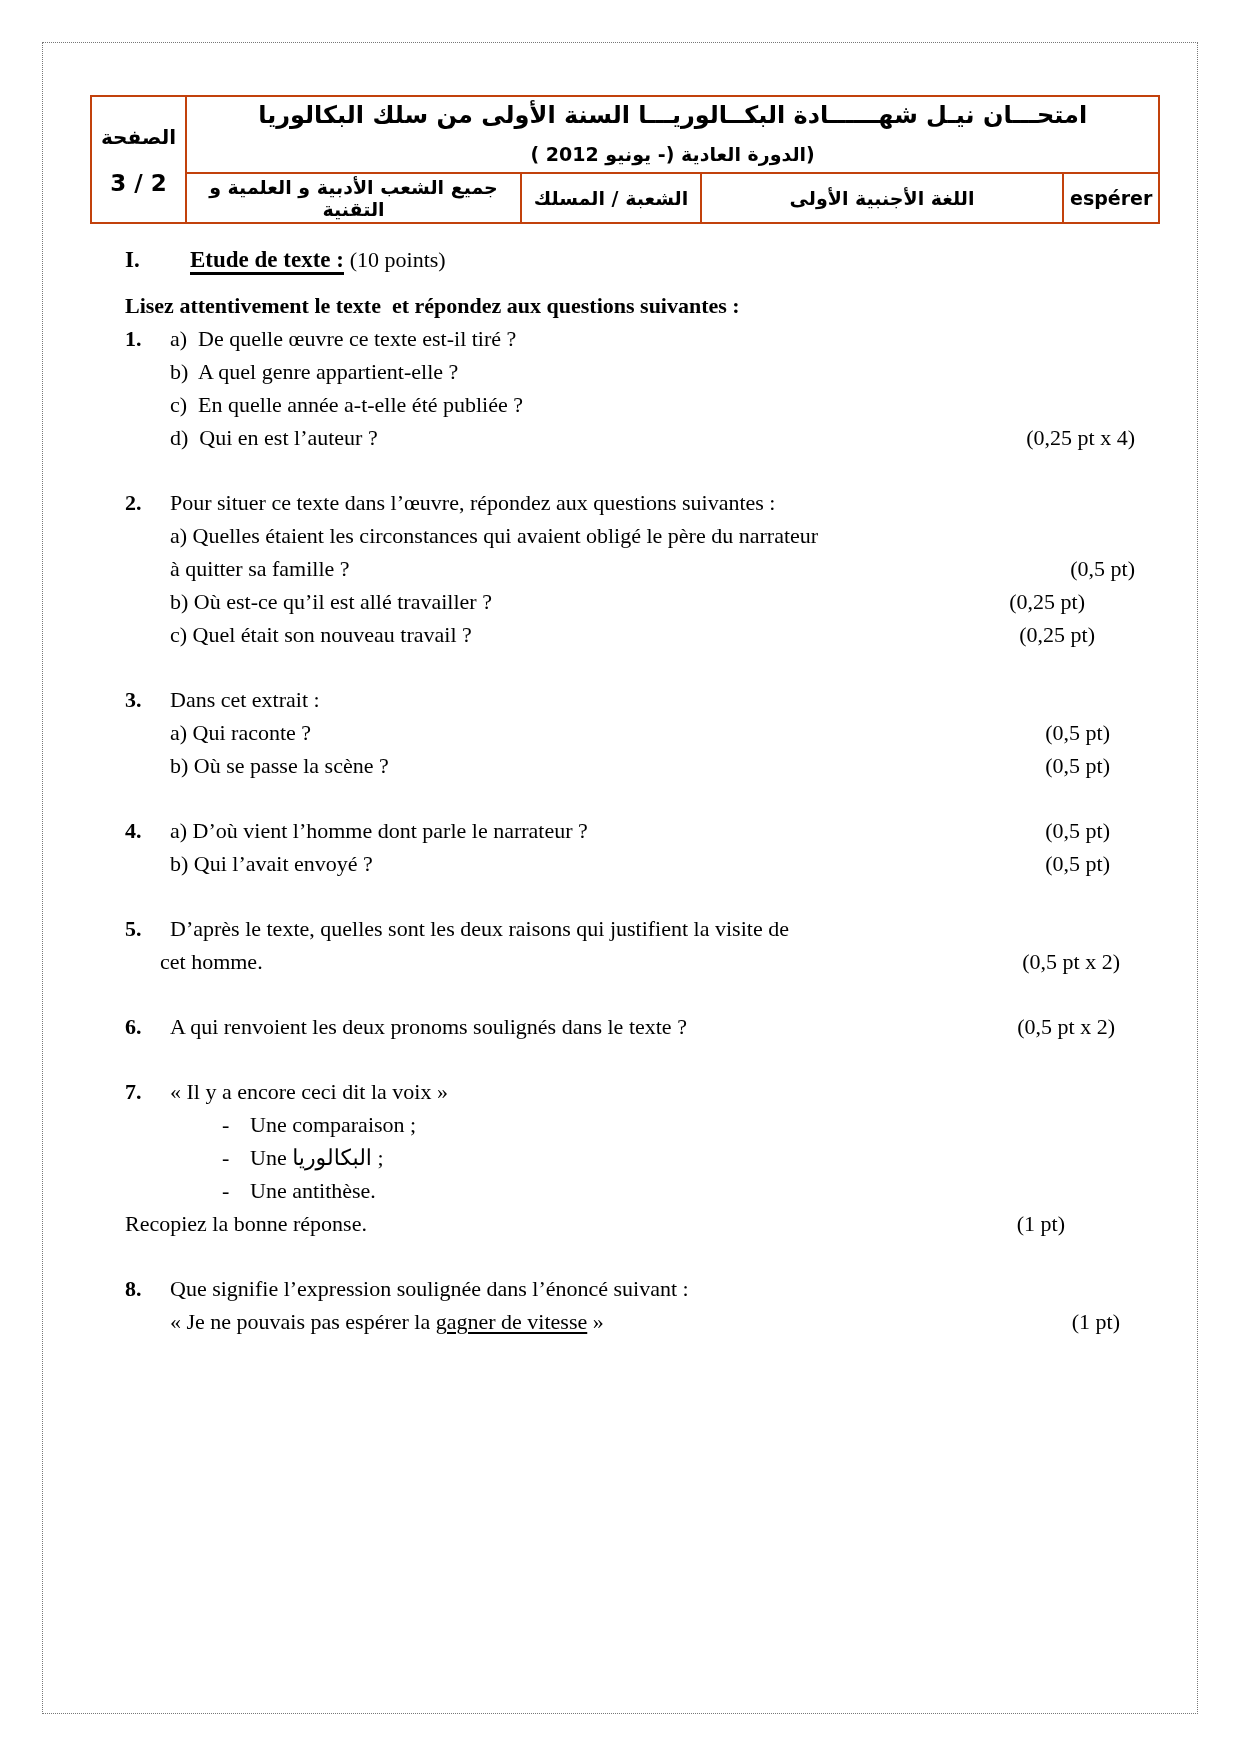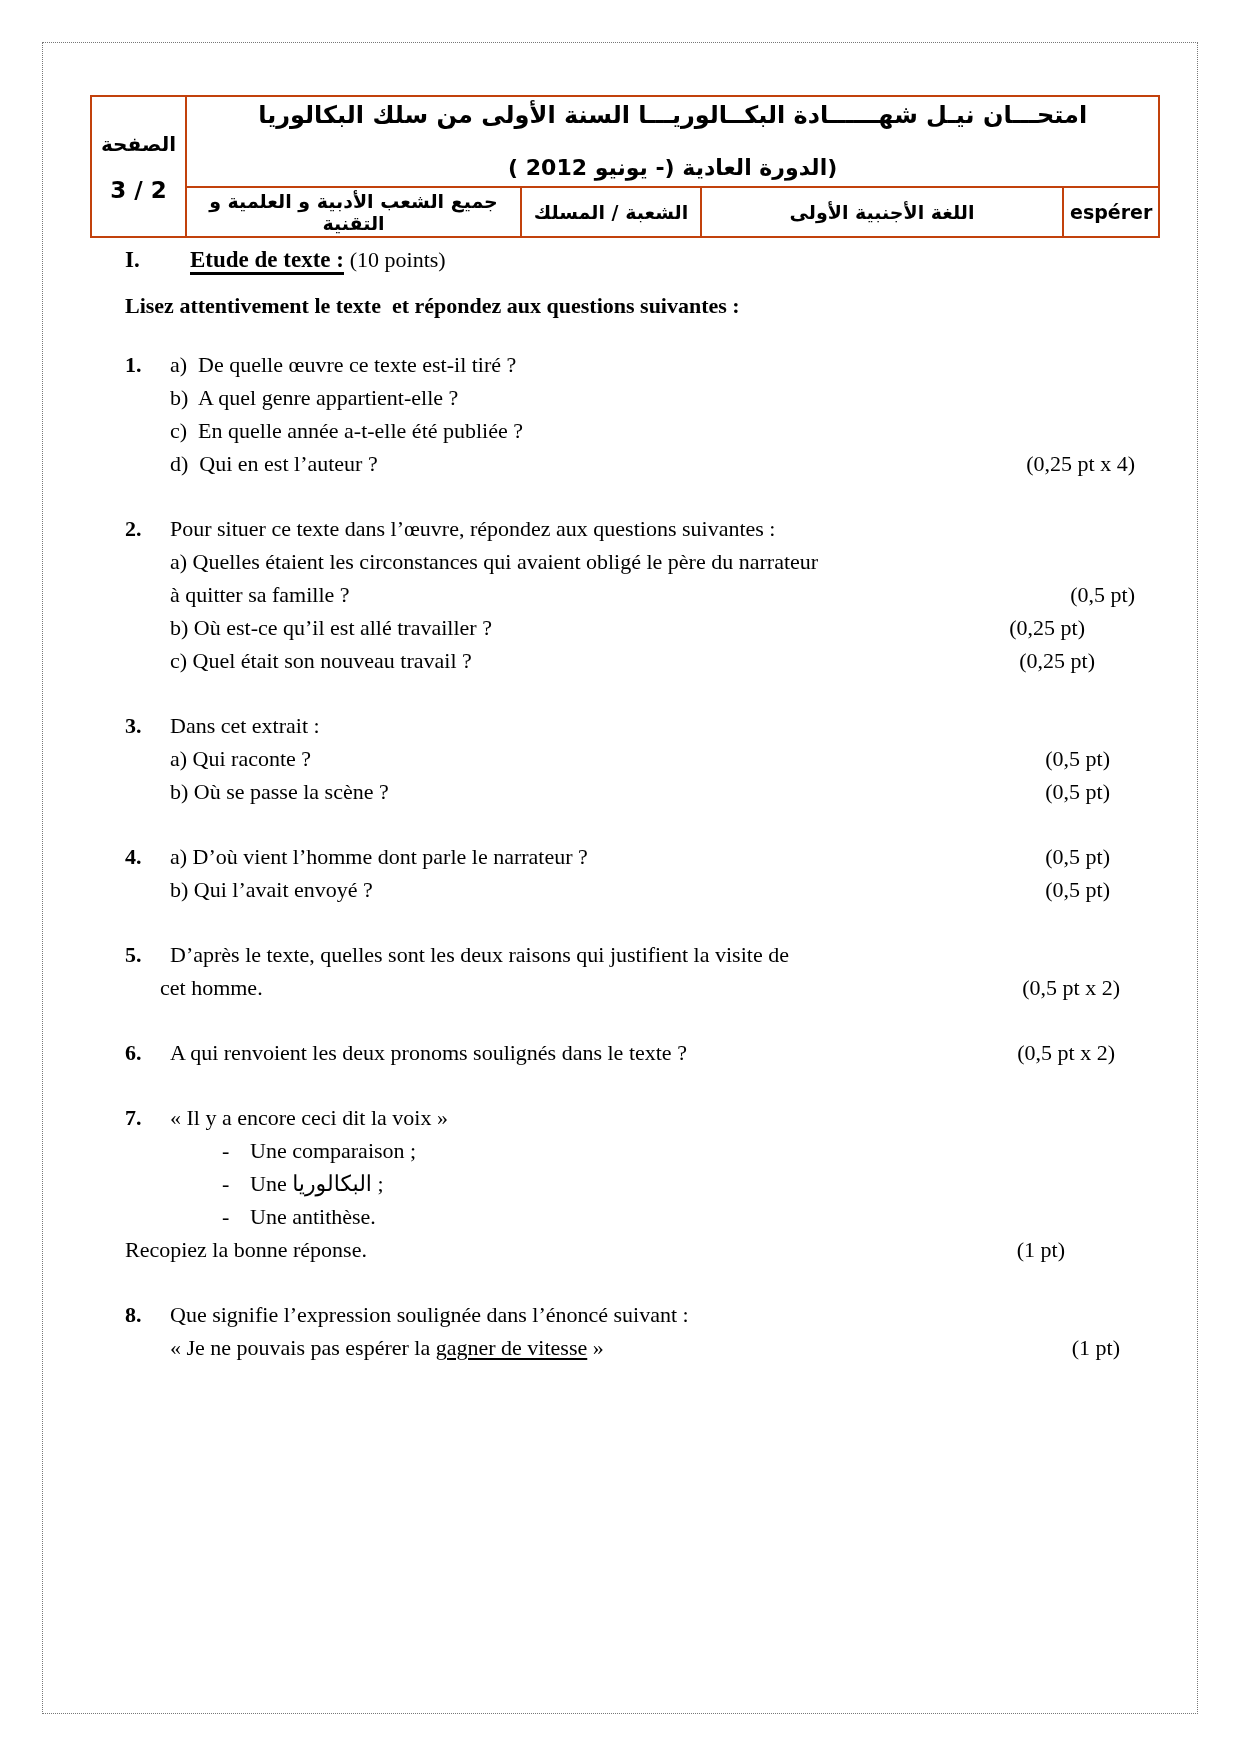--- a/index.html
+++ b/index.html
@@ -17,34 +17,34 @@
   
   table.header-table {
     position:absolute; left:90px; top:95px;
     border-collapse:collapse; table-layout:fixed;
     font-family:"DejaVu Sans", sans-serif; font-weight:bold;
   }
   table.header-table td { border:2px solid #c2410c; padding:2px 6px; vertical-align:middle;text-align:center; }
   .page-cell { text-align:center; font-size:20px; line-height:26px; }
   .page-cell .pnum { font-size:23px; margin-top:20px; }
   .title-cell { text-align:center; font-size:24px; line-height:32px; }
-  .title-cell .t2 { font-size:22px; margin-top:21px; }
+  .title-cell .t2 { font-size:19px; margin-top:7px; }
   .hrow2 td { text-align:center; font-size:19px; height:42px; }
 
   
   .content {
     position:absolute; left:0; top:243px; width:1240px;
     padding:0 105px 0 125px; box-sizing:border-box;
     font-size:22px; line-height:33px;
   }
   .sec-head { margin-bottom:13px; font-size:23px; }
   .sec-num { display:inline-block; width:65px; font-weight:bold; }
   .sec-title { font-weight:bold; border-bottom:3px solid #000; padding-bottom:0px; }
   .sec-points { font-size:22px; }
-  .instruction { font-weight:bold; margin-bottom:26px; white-space:pre-wrap; }
+  .instruction { font-weight:bold; white-space:pre-wrap; }
 
   .q { margin-top:32px; }
   .q.first { margin-top:0; }
   .row { display:flex; align-items:baseline; }
   .num { flex:none; width:45px; font-weight:bold; }
   .sp  { flex:none; width:45px; }
   .txt { white-space:pre-wrap;text-align:right; }
   .pts { margin-left:auto; white-space:nowrap; padding-left:10px; }
   .opt-row { display:flex; padding-left:97px; }
   .dash { flex:none; width:28px; }

